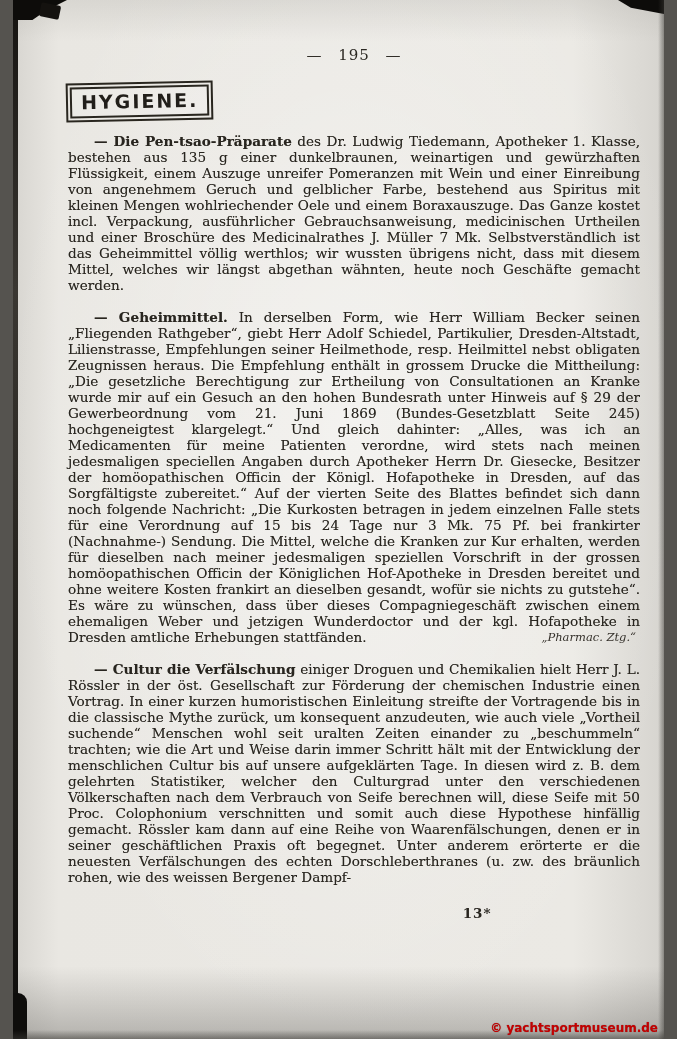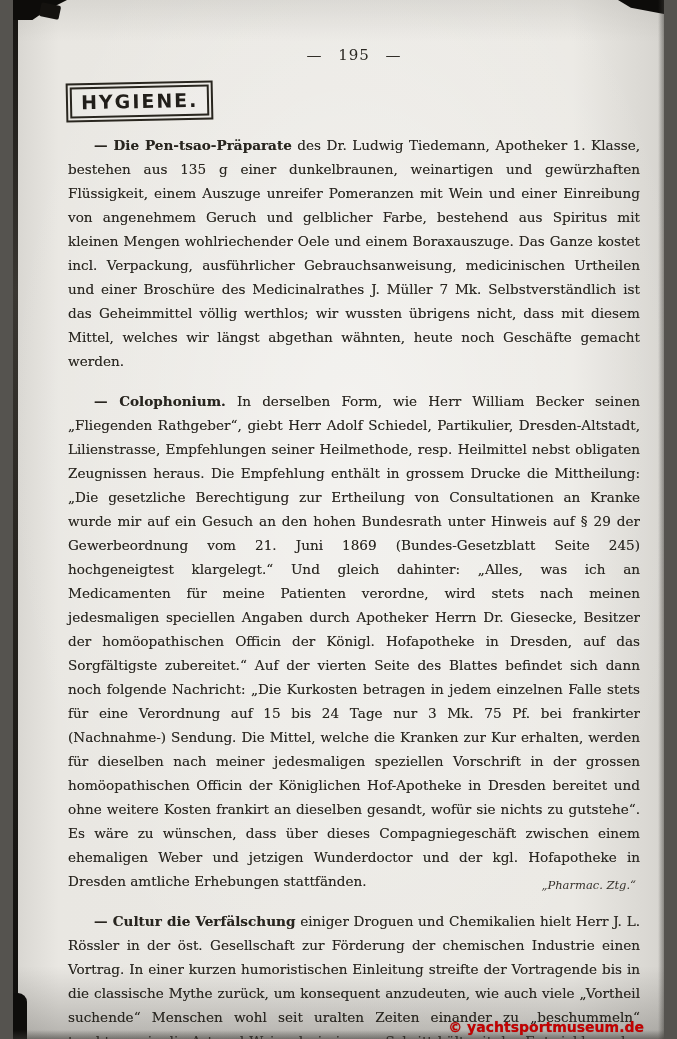--- a/index.html
+++ b/index.html
@@ -29,21 +29,21 @@
     border:2px solid #29261f;
     outline:2px solid #29261f;outline-offset:2px;
     transform:rotate(-1.2deg);
     background:rgba(255,255,255,.12);
   }
   .para{
     margin:16px 0 0;
     text-align:justify;
     text-indent:26px;
     font-size:13.6px;
-    line-height:24px;
+    line-height:16px;
     text-shadow:0 0 .4px rgba(43,40,34,.45);
   }
   .lead{font-weight:bold;}
   .citation{
     height:0;
     transform:translateY(-15px);
     text-align:right;
     font-style:italic;
     font-size:11.5px;
     padding-right:4px;
@@ -65,23 +65,23 @@
     transform:rotate(12deg);border-radius:2px;}
   .corner-tr{position:absolute;right:0;top:0;width:46px;height:14px;background:#0d0c0a;
     clip-path:polygon(0 0,100% 0,100% 100%,28% 55%);}
   .blob-bl{position:absolute;left:0;bottom:0;width:14px;height:46px;background:#0e0d0b;
     border-radius:0 9px 0 0;}
   .edge-bottom{position:absolute;left:0;bottom:0;width:100%;height:9px;
     background:linear-gradient(180deg,rgba(70,68,64,0) 0%,rgba(62,60,56,.55) 100%);}
   .edge-right{position:absolute;right:0;top:0;width:6px;height:100%;
     background:linear-gradient(90deg,rgba(0,0,0,0),rgba(58,56,52,.5));}
   .watermark{
-    position:absolute;right:20px;bottom:4px;
+    position:absolute;right:6px;bottom:4px;
     font-family:"DejaVu Sans","Liberation Sans",sans-serif;
-    font-size:14px;font-weight:bold;color:#c40000;
+    font-size:12px;font-weight:bold;color:#c40000;
     text-shadow:0 0 1px rgba(70,0,0,.55);
   }
 </style>
 </head>
 <body>
 
 <div class="scan">
 
   <div class="content">
 
@@ -90,21 +90,21 @@
     <div class="stamp-row">
       <span class="stamp">HYGIENE.</span>
     </div>
 
     <p class="para">
       <b class="lead">— Die Pen-tsao-Präparate</b>
       <span>des Dr. Ludwig Tiedemann, Apotheker 1. Klasse, bestehen aus 135 g einer dunkelbraunen, weinartigen und gewürzhaften Flüssigkeit, einem Auszuge unreifer Pomeranzen mit Wein und einer Einreibung von angenehmem Geruch und gelblicher Farbe, bestehend aus Spiritus mit kleinen Mengen wohlriechender Oele und einem Boraxauszuge. Das Ganze kostet incl. Verpackung, ausführlicher Gebrauchsanweisung, medicinischen Urtheilen und einer Broschüre des Medicinalrathes J. Müller 7 Mk. Selbstverständlich ist das Geheimmittel völlig werthlos; wir wussten übrigens nicht, dass mit diesem Mittel, welches wir längst abgethan wähnten, heute noch Geschäfte gemacht werden.</span>
     </p>
 
     <p class="para">
-      <b class="lead">— Colophonium.</b>
+      <b class="lead">— Geheimmittel.</b>
       <span>In derselben Form, wie Herr William Becker seinen „Fliegenden Rathgeber“, giebt Herr Adolf Schiedel, Partikulier, Dresden-Altstadt, Lilienstrasse, Empfehlungen seiner Heilmethode, resp. Heilmittel nebst obligaten Zeugnissen heraus. Die Empfehlung enthält in grossem Drucke die Mittheilung: „Die gesetzliche Berechtigung zur Ertheilung von Consultationen an Kranke wurde mir auf ein Gesuch an den hohen Bundesrath unter Hinweis auf § 29 der Gewerbeordnung vom 21. Juni 1869 (Bundes-Gesetzblatt Seite 245) hochgeneigtest klargelegt.“ Und gleich dahinter: „Alles, was ich an Medicamenten für meine Patienten verordne, wird stets nach meinen jedesmaligen speciellen Angaben durch Apotheker Herrn Dr. Giesecke, Besitzer der homöopathischen Officin der Königl. Hofapotheke in Dresden, auf das Sorgfältigste zubereitet.“ Auf der vierten Seite des Blattes befindet sich dann noch folgende Nachricht: „Die Kurkosten betragen in jedem einzelnen Falle stets für eine Verordnung auf 15 bis 24 Tage nur 3 Mk. 75 Pf. bei frankirter (Nachnahme-) Sendung. Die Mittel, welche die Kranken zur Kur erhalten, werden für dieselben nach meiner jedesmaligen speziellen Vorschrift in der grossen homöopathischen Officin der Königlichen Hof-Apotheke in Dresden bereitet und ohne weitere Kosten frankirt an dieselben gesandt, wofür sie nichts zu gutstehe“. Es wäre zu wünschen, dass über dieses Compagniegeschäft zwischen einem ehemaligen Weber und jetzigen Wunderdoctor und der kgl. Hofapotheke in Dresden amtliche Erhebungen stattfänden.</span>
     </p>
     <div class="citation">„Pharmac. Ztg.“</div>
 
     <p class="para">
       <b class="lead">— Cultur die Verfälschung</b>
       <span>einiger Droguen und Chemikalien hielt Herr J. L. Rössler in der öst. Gesellschaft zur Förderung der chemischen Industrie einen Vortrag. In einer kurzen humoristischen Einleitung streifte der Vortragende bis in die classische Mythe zurück, um konsequent anzudeuten, wie auch viele „Vortheil suchende“ Menschen wohl seit uralten Zeiten einander zu „beschummeln“ trachten; wie die Art und Weise darin immer Schritt hält mit der Entwicklung der menschlichen Cultur bis auf unsere aufgeklärten Tage. In diesen wird z. B. dem gelehrten Statistiker, welcher den Culturgrad unter den verschiedenen Völkerschaften nach dem Verbrauch von Seife berechnen will, diese Seife mit 50 Proc. Colophonium verschnitten und somit auch diese Hypothese hinfällig gemacht. Rössler kam dann auf eine Reihe von Waarenfälschungen, denen er in seiner geschäftlichen Praxis oft begegnet. Unter anderem erörterte er die neuesten Verfälschungen des echten Dorschleberthranes (u. zw. des bräunlich rohen, wie des weissen Bergener Dampf-</span>
     </p>
 
     <div class="sig">13*</div>

